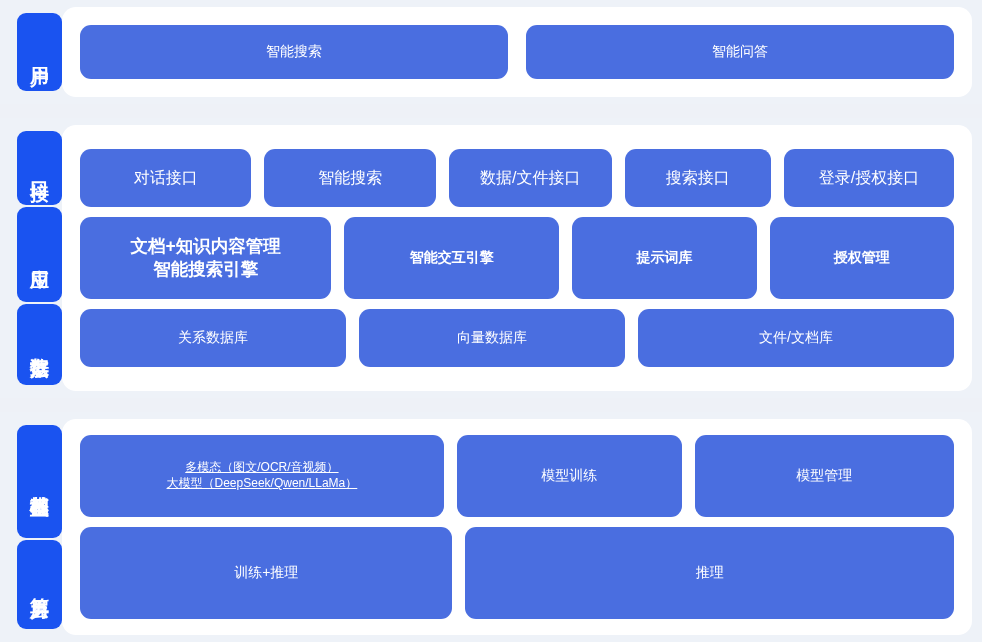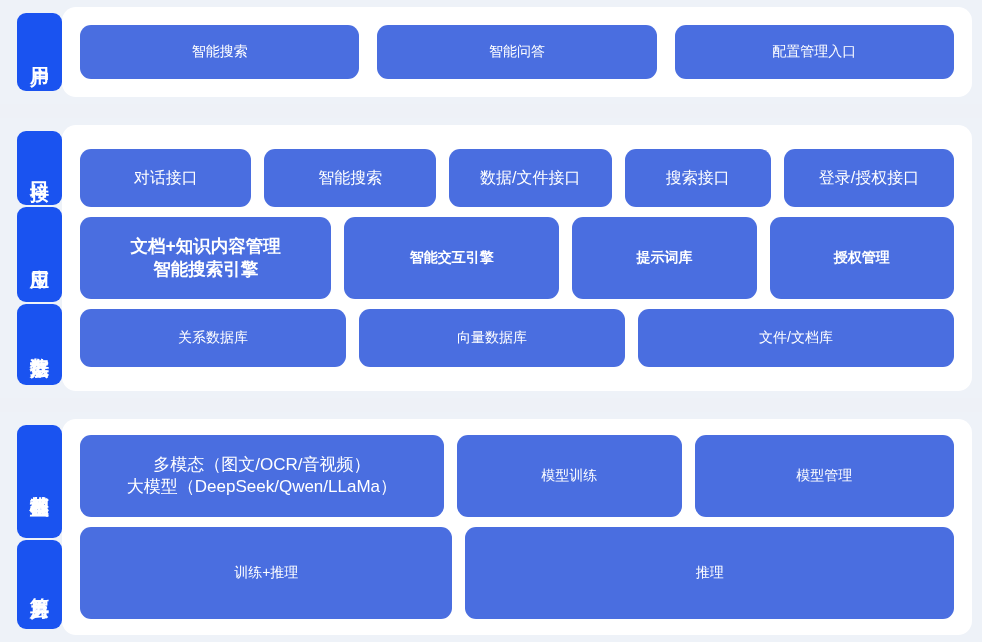--- a/index.html
+++ b/index.html
@@ -99,37 +99,36 @@
     align-items: center;
     justify-content: center;
     text-align: center;
     font-size: 14px;
     line-height: 1.28;
     white-space: pre-line;
     padding: 4px 8px;
     user-select: none;
   }
   .node-sm { font-size: 16px; }
-  .node-multi { font-size: 17px; line-height: 1.3; }
+  .node-multi { font-size: 12px; line-height: 1.3; text-decoration: underline; }
   .node-multi-left { font-size: 17.5px; line-height: 1.32; }
 </style>
 </head>
 <body>
 
 <div id="stage">
 
   <div class="band band-users">
     <div class="rail rail-users">
       <div class="rail-tab rail-tab-0">用户</div>
     </div>
     <div class="card card-users">
       <div class="row row-users">
         <div class="node" style="flex:1">智能搜索</div>
         <div class="node" style="flex:1">智能问答</div>
-        <div class="node" style="flex:1">配置管理入口</div>
       </div>
     </div>
   </div>
 
   <div class="band band-middle">
     <div class="rail rail-mid">
       <div class="rail-tab rail-tab-0">接口</div>
       <div class="rail-tab rail-tab-1">应用</div>
       <div class="rail-tab rail-tab-2">数据层</div>
     </div>

